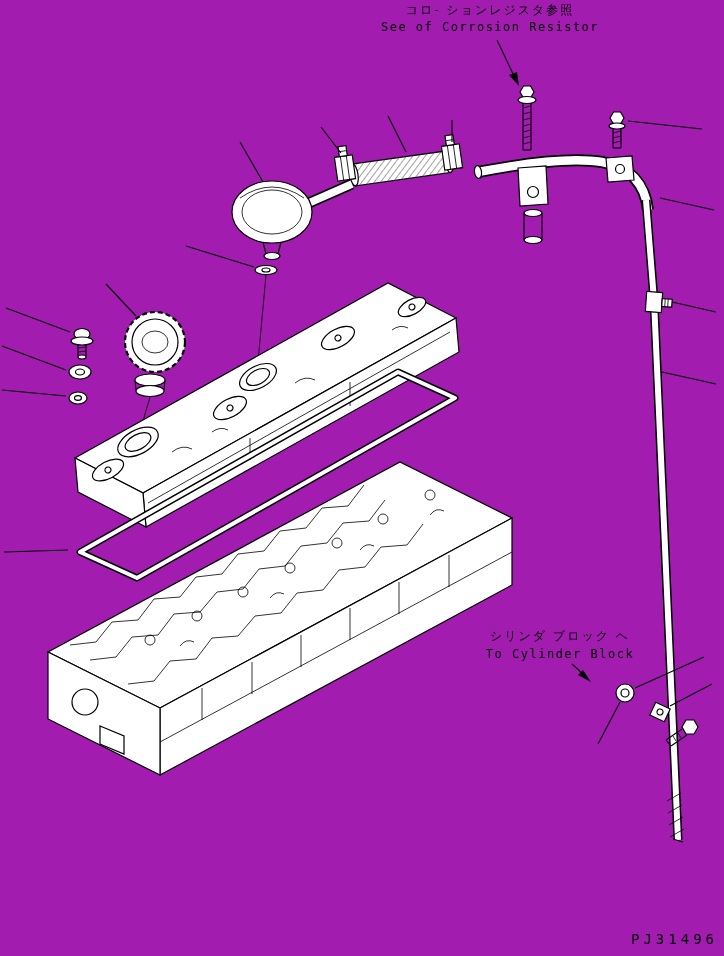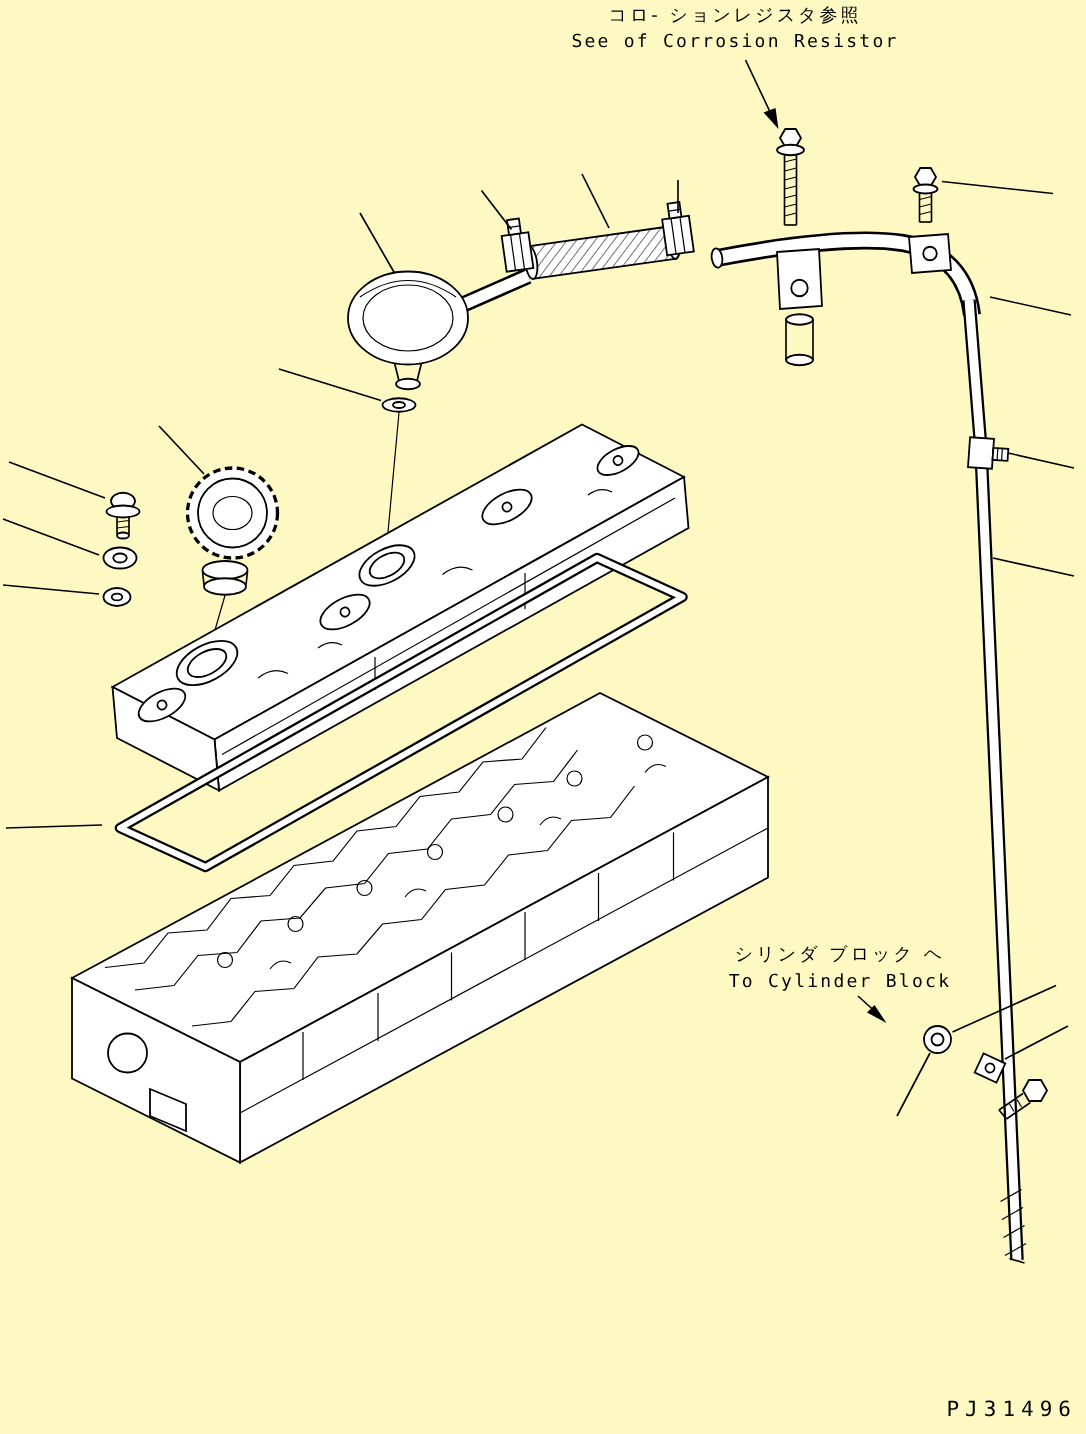--- a/index.html
+++ b/index.html
@@ -1,16 +1,16 @@
 <!DOCTYPE html>
 <html><head>
 <meta charset="utf-8">
 <style>
   html,body{margin:0;padding:0;background:#ffffff;}
-  .stage{position:relative;width:724px;height:956px;background:#fef9c3;overflow:hidden;}
+  .stage{position:relative;width:724px;height:956px;background:#a21caf;overflow:hidden;}
   svg{display:block;}
   .anno{font-family:"DejaVu Sans Mono","Liberation Mono",monospace;font-size:12px;fill:#000;letter-spacing:1.5px;}
   .anno-jp{font-family:"DejaVu Sans","Liberation Sans",sans-serif;font-size:12px;fill:#000;letter-spacing:2px;}
   .pn{font-family:"DejaVu Sans Mono","Liberation Mono",monospace;font-size:14px;fill:#000;letter-spacing:4px;}
   .ln{stroke:#000;stroke-width:1.1;fill:none;}
   .ln2{stroke:#000;stroke-width:0.8;fill:none;}
   .solid{fill:#000;stroke:none;}
   .face{fill:#fff;stroke:#000;stroke-width:1.2;}
 </style>
 </head>

